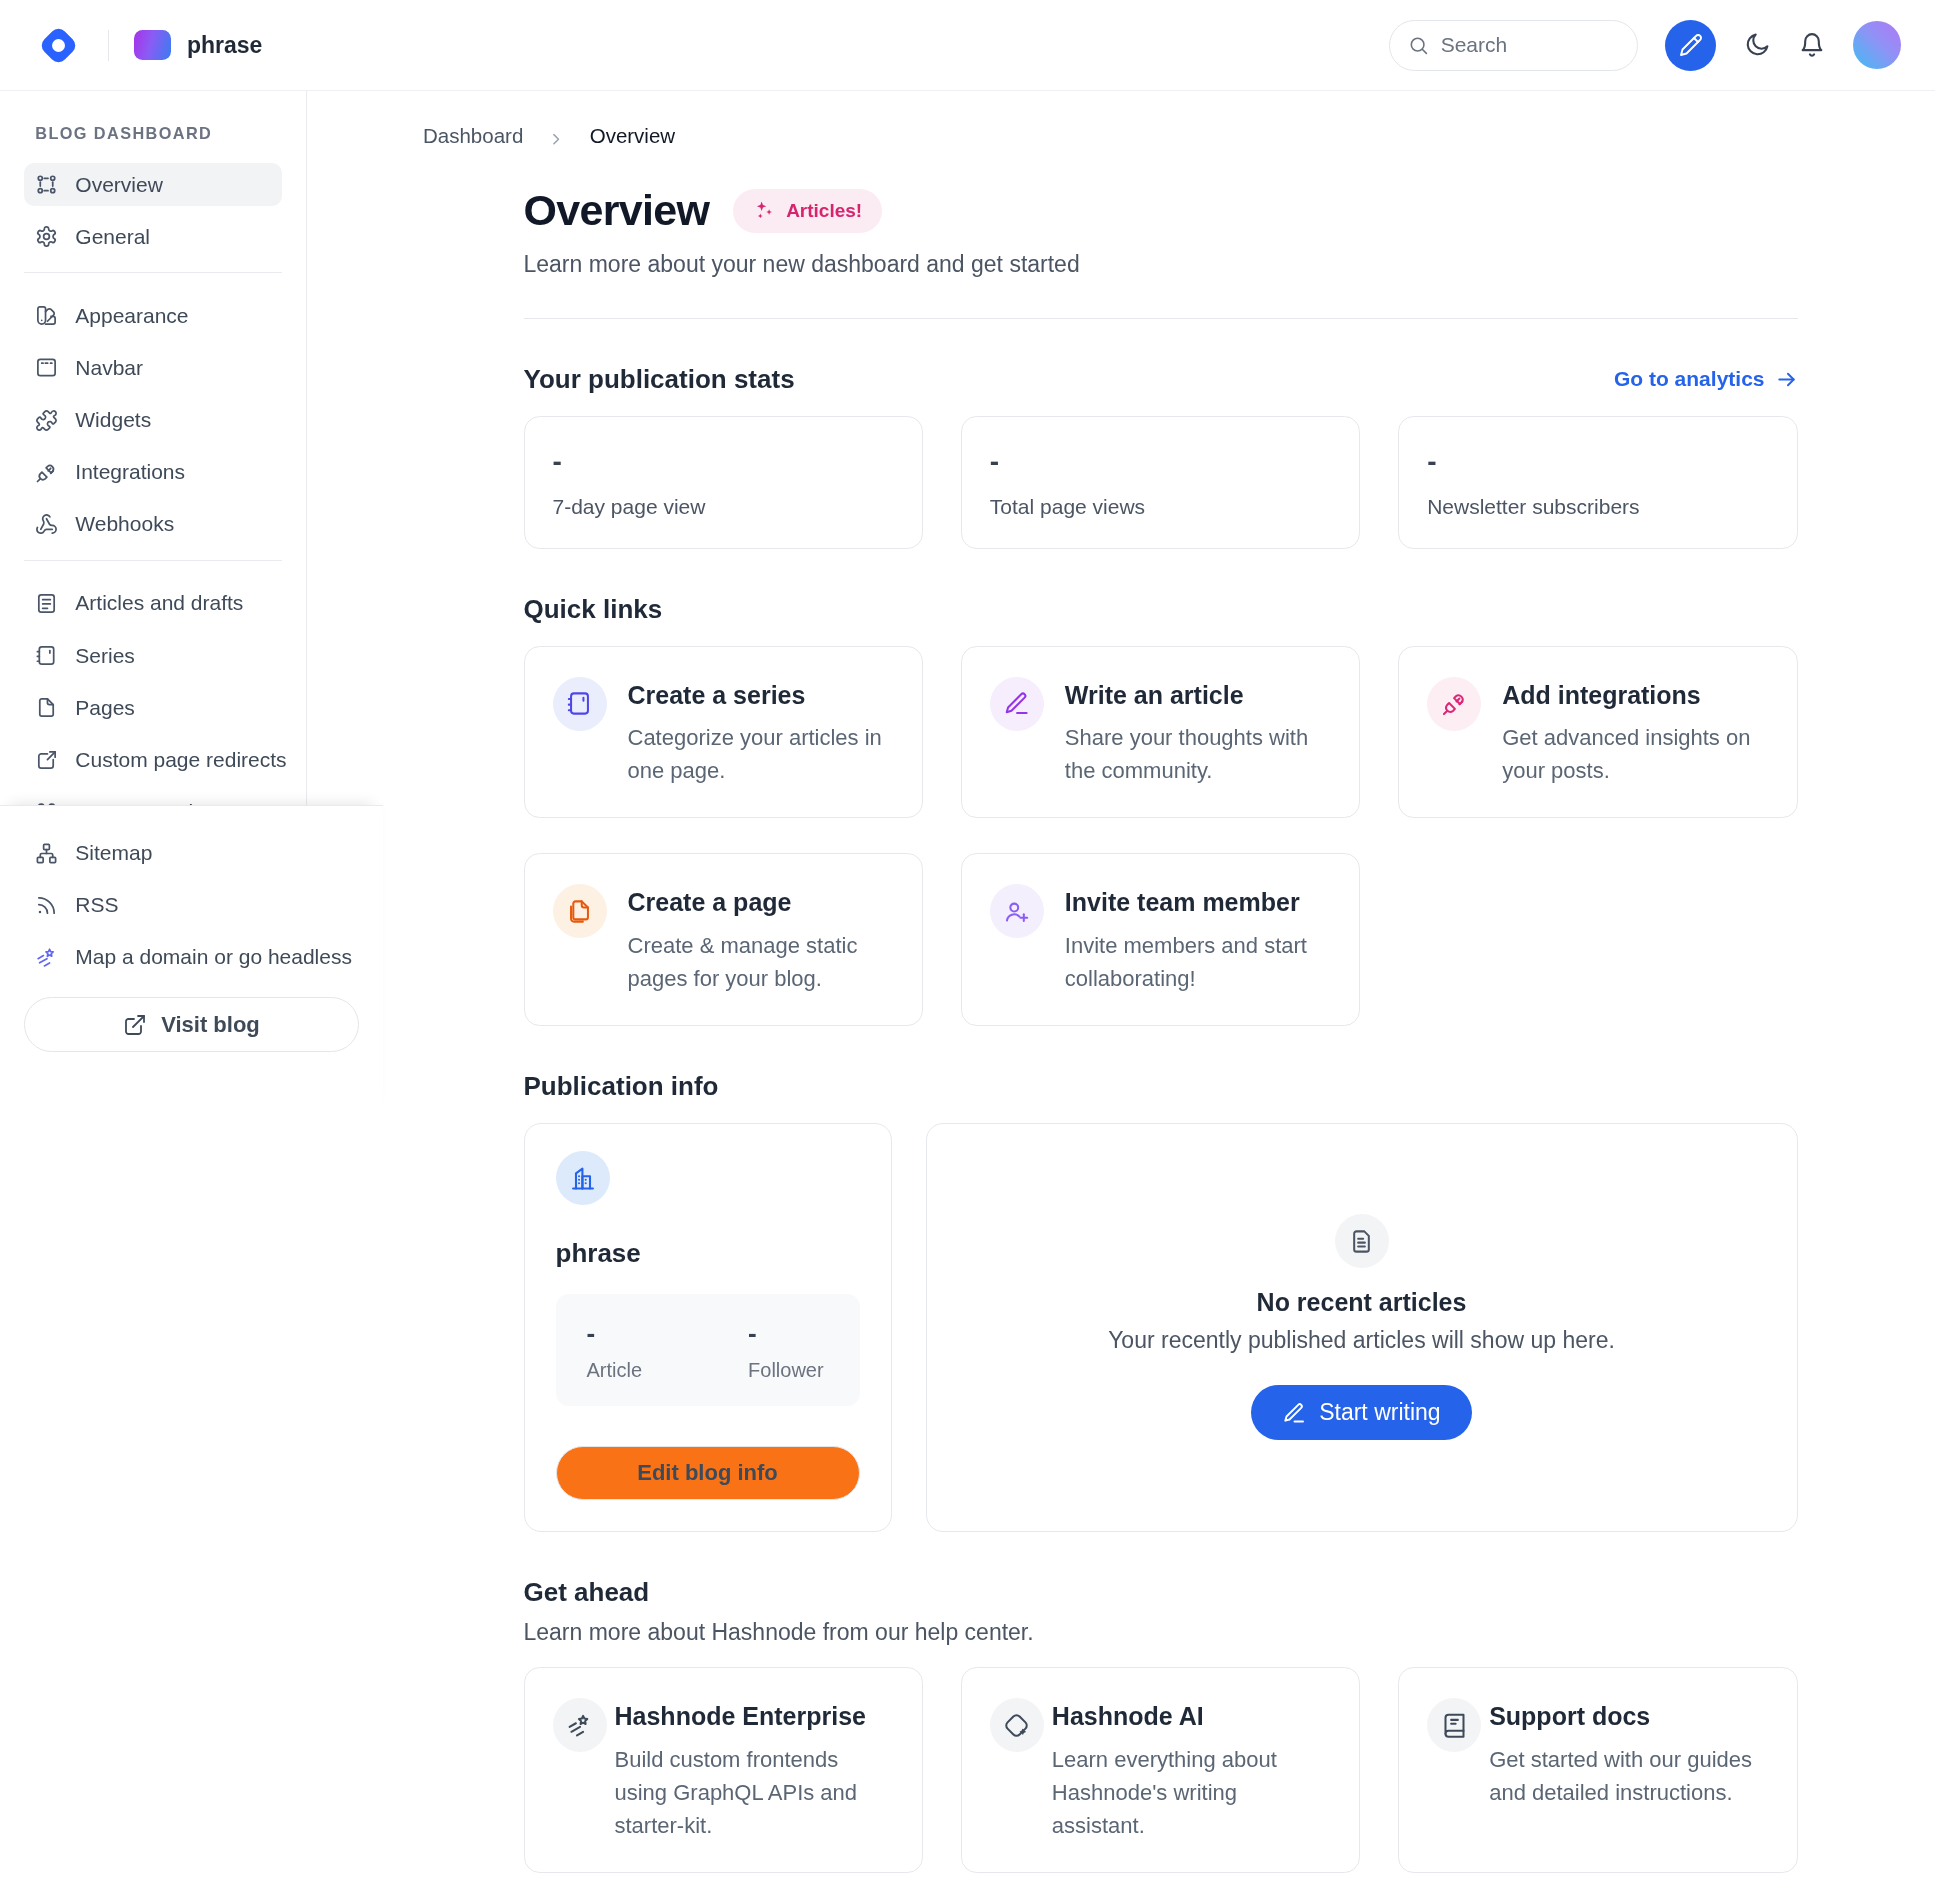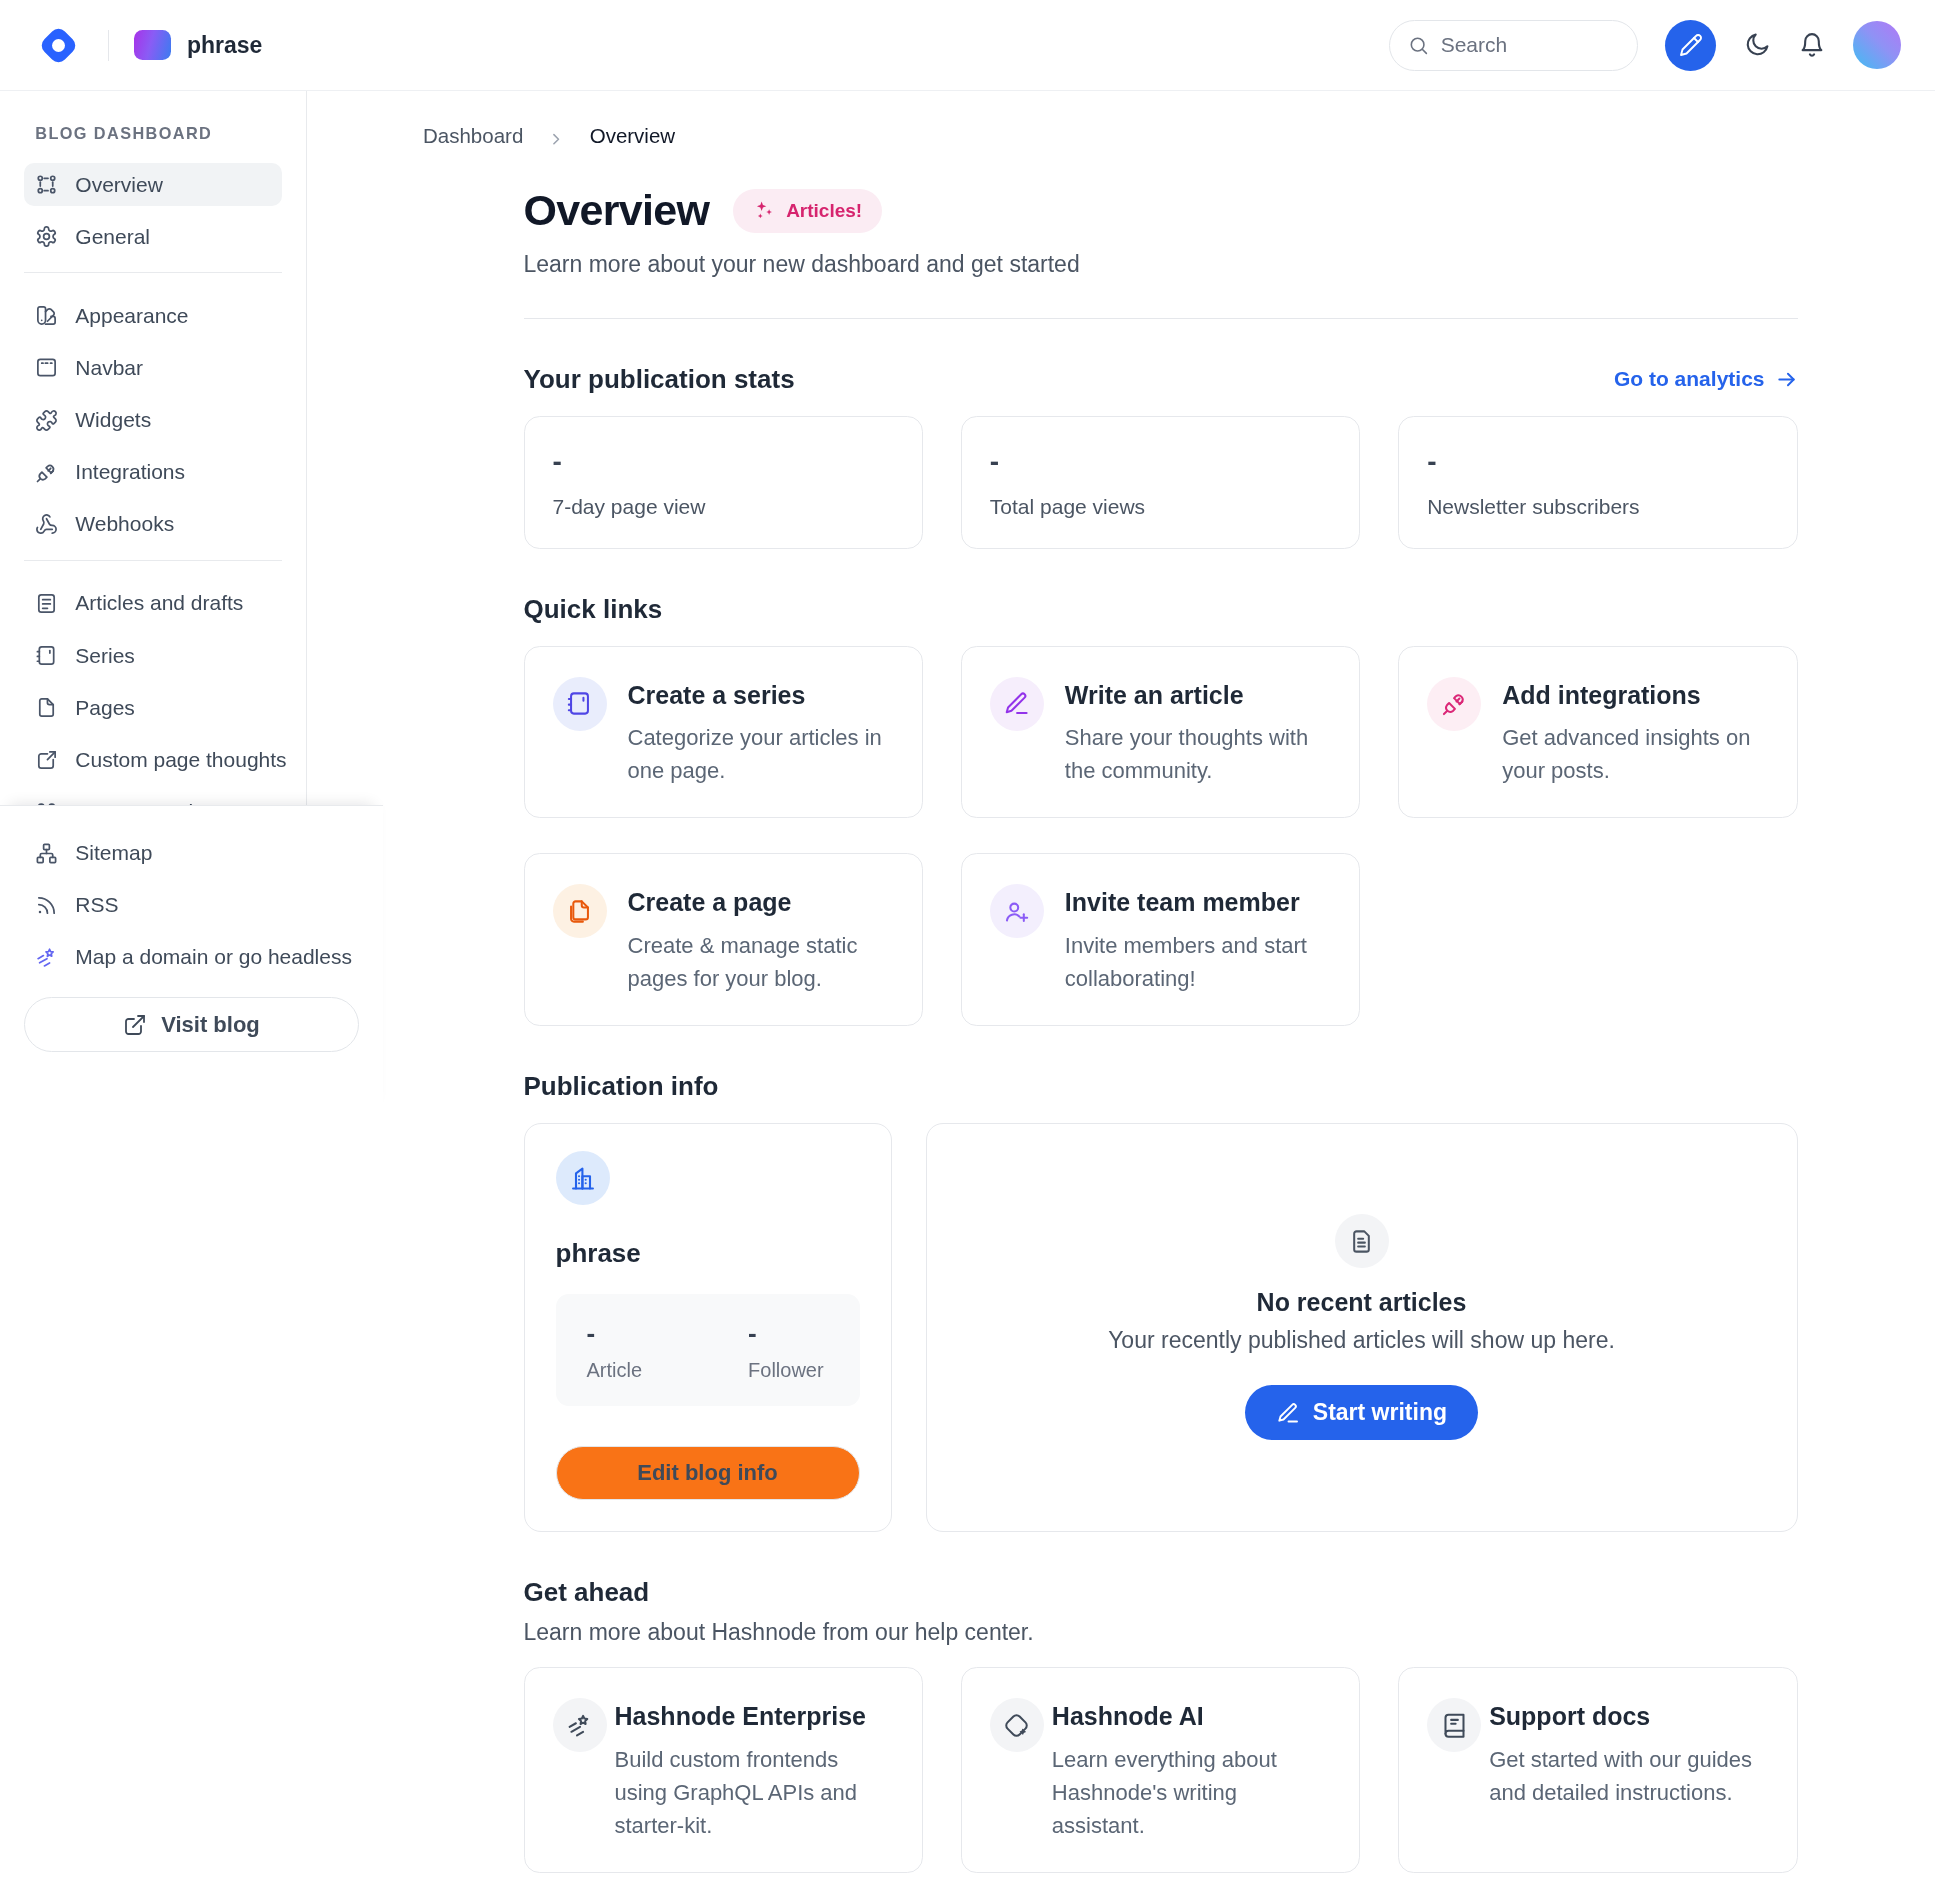--- a/index.html
+++ b/index.html
@@ -81,21 +81,21 @@
   .pub-card { border: 1.4px solid #e6e8ec; border-radius: 17px; height: 409px; }
   .pub-left { padding: 27px 31px 31px; display: flex; flex-direction: column; align-items: flex-start; }
   .pub-name { margin-top: 33px; font-size: 26px; font-weight: 700; color: #1f2937; }
   .pub-statbox { margin-top: 25.5px; width: 100%; background: #f8f9fa; border-radius: 12.8px; padding: 24px 31px; display: flex; gap: 106px; }
   .ps-value { font-size: 26px; font-weight: 700; color: #374151; }
   .ps-label { margin-top: 10px; font-size: 20px; color: #6b7280; }
   .edit-blog-btn { margin-top: auto; width: 100%; height: 54px; border: 1.4px solid #e3e6ea; background: #f97316; border-radius: 27px; font-size: 22px; font-weight: 600; color: #3f4a59; cursor: pointer; font-family: "Liberation Sans", sans-serif; }
   .pub-right { display: flex; flex-direction: column; align-items: center; justify-content: center; text-align: center; }
   .empty-title { margin-top: 20px; font-size: 25px; font-weight: 700; color: #1f2937; }
   .empty-desc { margin-top: 10px; font-size: 23px; color: #4b5563; }
-  .start-writing-btn { margin-top: 31px; height: 55px; border: none; background: #2563eb; color: #fff; border-radius: 28px; padding: 0 31px; display: flex; align-items: center; gap: 12.8px; font-size: 23px; font-weight: 700; cursor: pointer; font-family: "Liberation Sans", sans-serif; }
+  .start-writing-btn { margin-top: 31px; height: 55px; border: none; background: #2563eb; color: #fff; border-radius: 28px; padding: 0 31px; display: flex; align-items: center; gap: 12.8px; font-size: 23px; font-weight: 400; cursor: pointer; font-family: "Liberation Sans", sans-serif; }
   .start-writing-btn svg { width: 24px; height: 24px; }
 
   .get-ahead-sub { margin-top: 11.3px; font-size: 23px; color: #4b5563; }
   .ga-grid { margin-top: 21px; display: grid; grid-template-columns: repeat(3, 1fr); gap: 38px; }
   .ga-card { min-height: 150px; gap: 8px; }
 </style>
 </head>
 <body>
 
 <header class="topbar">
@@ -255,21 +255,21 @@
     <span class="nav-label">Pages</span>
   </div>
   <div class="nav-item">
     <span class="nav-ic">
         <svg viewBox="0 0 24 24" fill="none" stroke="currentColor" stroke-width="1.8" stroke-linecap="round" stroke-linejoin="round">
           <path d="M13 5H6.5A2.5 2.5 0 0 0 4 7.5v10A2.5 2.5 0 0 0 6.5 20h10a2.5 2.5 0 0 0 2.5-2.5V11"></path>
           <path d="M13 11 21 3"></path>
           <path d="M15.5 3H21v5.5"></path>
         </svg>
       </span>
-    <span class="nav-label">Custom page thoughts</span>
+    <span class="nav-label">Custom page redirects</span>
   </div>
   <div class="nav-item">
     <span class="nav-ic">
         <svg viewBox="0 0 24 24" fill="none" stroke="currentColor" stroke-width="1.8" stroke-linecap="round" stroke-linejoin="round">
           <circle cx="6.5" cy="6" r="2.7"></circle>
           <circle cx="17.5" cy="6" r="2.7"></circle>
           <circle cx="6.5" cy="17.5" r="2.7"></circle>
           <path d="M17.5 14.6v5.8"></path>
           <path d="M14.6 17.5h5.8"></path>
         </svg>

